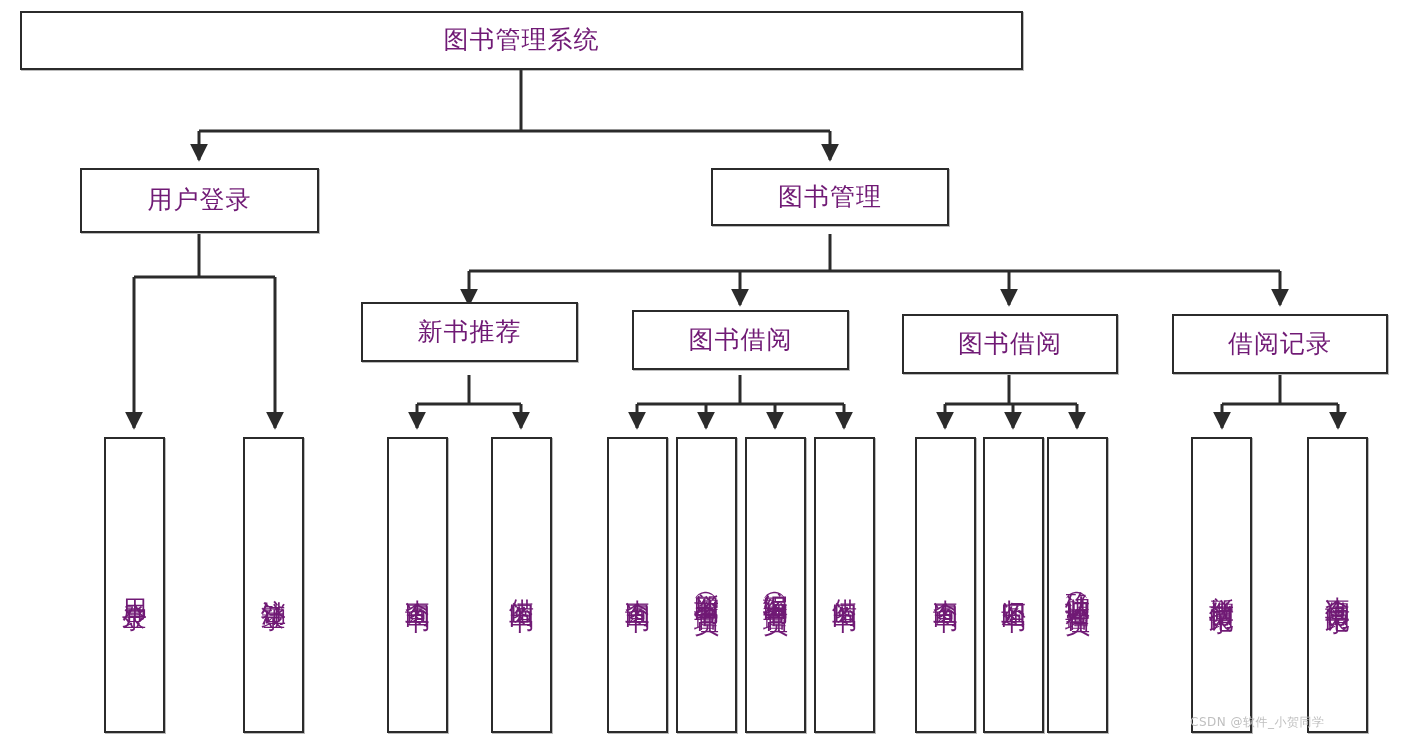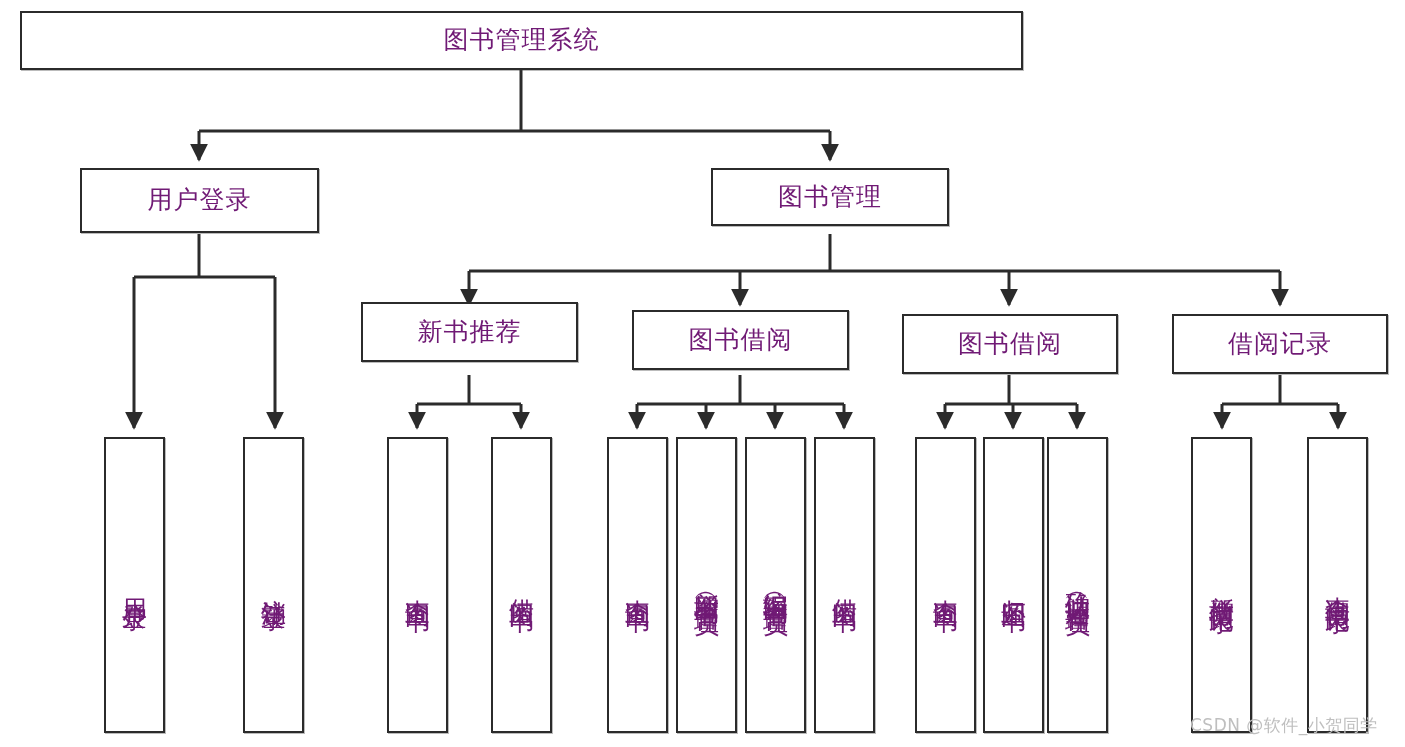--- a/index.html
+++ b/index.html
@@ -58,21 +58,21 @@
     font-size: 25px;
     writing-mode: vertical-rl;
     text-orientation: upright;
     letter-spacing: 3px;
     line-height: 1.0;
     white-space: normal;
   }
   .watermark {
     position: absolute;
     color: #bfbfbf;
-    font-size: 17px;
+    font-size: 12px;
     white-space: nowrap;
     letter-spacing: 0.5px;
     pointer-events: none;
   }
 </style>
 </head>
 <body>
 
 <div id="diagram-root">
 

